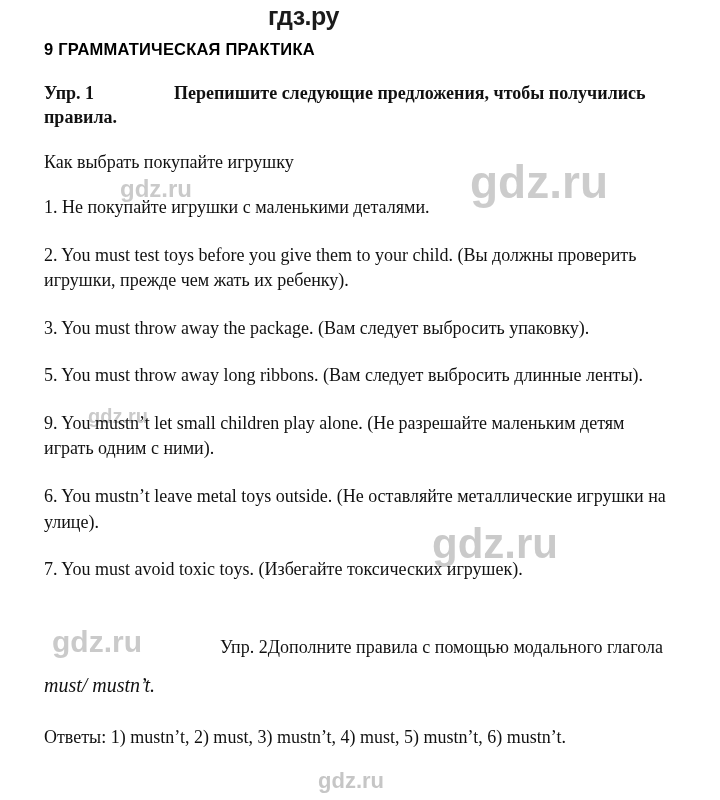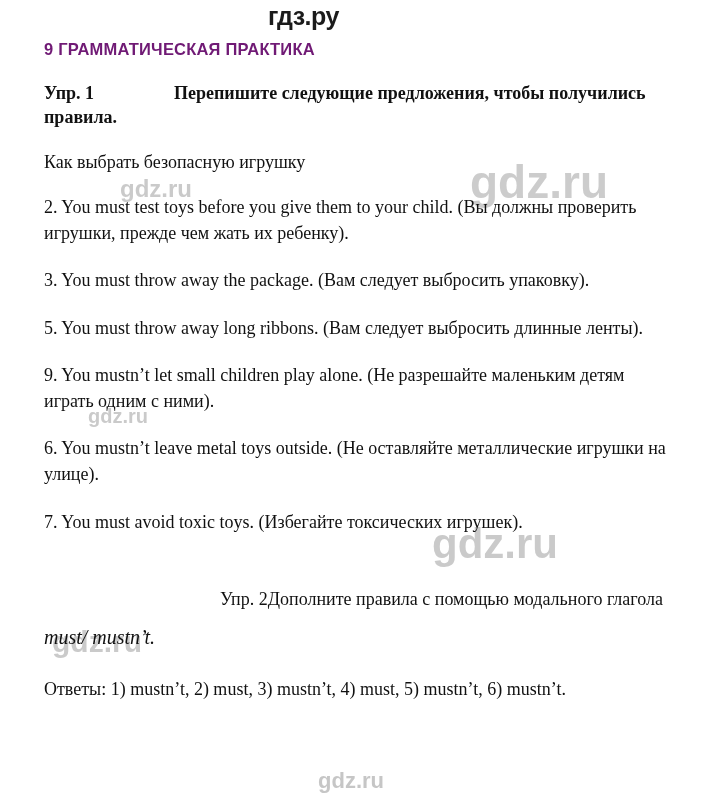--- a/index.html
+++ b/index.html
@@ -52,21 +52,21 @@
   .content {
     position: absolute;
     left: 44px;
     top: 40px;
     width: 632px;
   }
   .section-title {
     font-family: "Liberation Sans", sans-serif;
     font-weight: bold;
     font-size: 16.5px;
-    color: #701a75;
+    color: #000000;
     margin: 0 0 22px 0;
     letter-spacing: 0.2px;
   }
   .ex-head {
     font-weight: bold;
     font-size: 18px;
     line-height: 1.35;
     margin: 0 0 20px 0;
   }
   .ex-head .lbl {
@@ -118,22 +118,23 @@
   <div class="wm wm-6">gdz.ru</div>
 
   <div class="content">
 
     <h1 class="section-title">9 ГРАММАТИЧЕСКАЯ ПРАКТИКА</h1>
 
     <p class="ex-head">
       <span class="lbl">Упр. 1</span><span>Перепишите следующие предложения, чтобы получились правила.</span>
     </p>
 
-    <p class="para tight">Как выбрать безопасную игрушку</p>
+    <p class="para tight">Как выбрать покупайте игрушку</p>
 
+    <p class="para">1. Не покупайте игрушки с маленькими деталями.</p>
     <p class="para">2. You must test toys before you give them to your child. (Вы должны проверить игрушки, прежде чем жать их ребенку).</p>
     <p class="para">3. You must throw away the package. (Вам следует выбросить упаковку).</p>
     <p class="para">5. You must throw away long ribbons. (Вам следует выбросить длинные ленты).</p>
     <p class="para">9. You mustn’t let small children play alone. (Не разрешайте маленьким детям играть одним с ними).</p>
     <p class="para">6. You mustn’t leave metal toys outside. (Не оставляйте металлические игрушки на улице).</p>
     <p class="para">7. You must avoid toxic toys. (Избегайте токсических игрушек).</p>
 
     <div class="ex2-wrap">
       <p class="ex2-head">
         <span class="lbl">Упр. 2</span><span>Дополните правила с помощью модального глагола</span>

